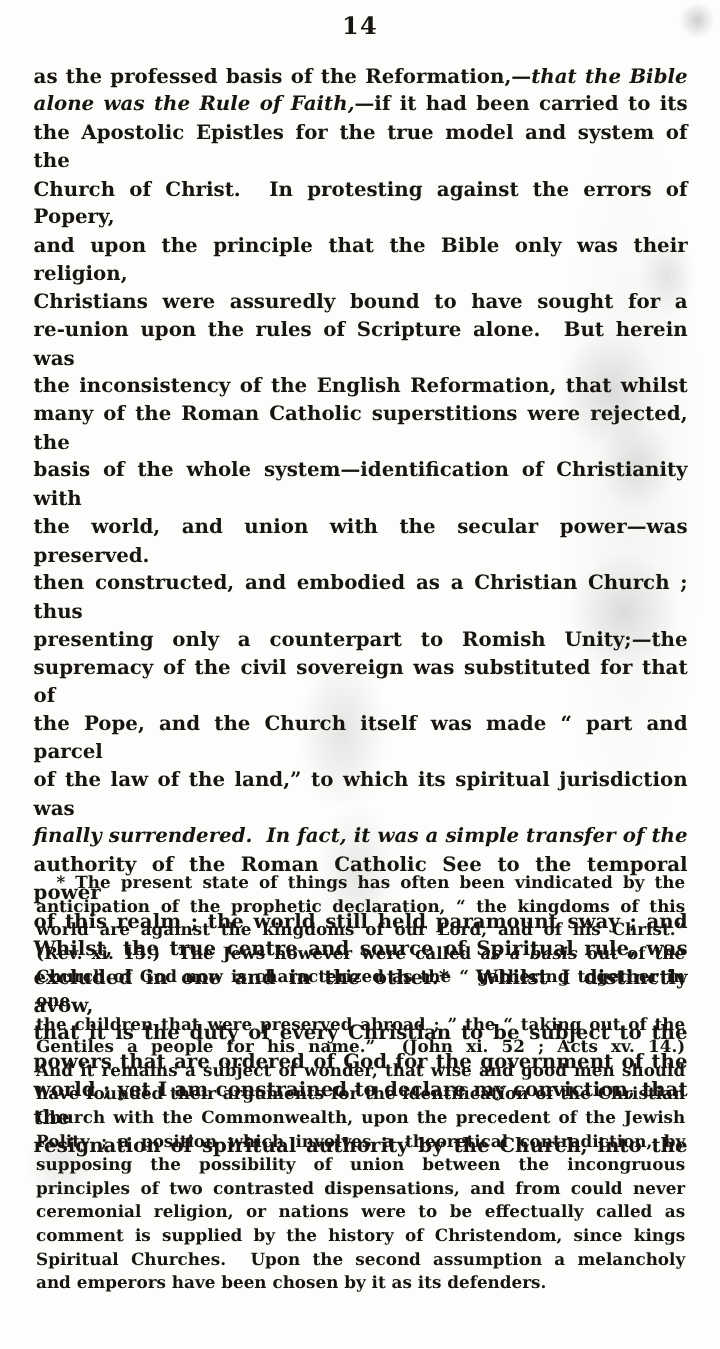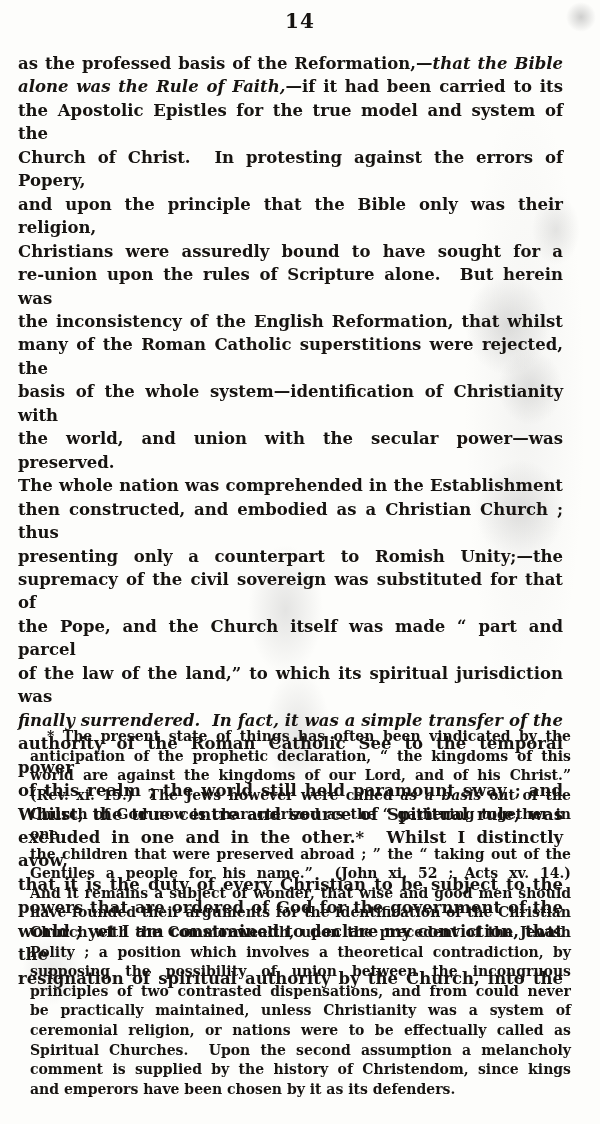--- a/index.html
+++ b/index.html
@@ -11,21 +11,21 @@
     font-family:"DejaVu Serif", serif;
     color:#171411;
   }
   .page-number {
     position:absolute; top:9px; left:0; width:600px;
     text-align:center;
     font-size:20px; font-weight:bold;
     letter-spacing:1px;
   }
   .body-text {
-    position:absolute; top:52px; left:18px; width:545px;
+    position:absolute; top:52px; left:28px; width:545px;
     font-size:16.5px; font-weight:bold;
   }
   .body-text .line {
     line-height:23.45px;
     text-align:justify; text-align-last:justify;
   }
   .footnote {
     position:absolute; top:727px; left:30px; width:541px;
     font-size:14px; font-weight:bold;
   }
@@ -80,21 +80,20 @@
     <div class="line"><span class="it">alone was the Rule of Faith,</span><span>—if it had been carried to its</span></div>
     <div class="line"><span>the Apostolic Epistles for the true model and system of the</span></div>
     <div class="line"><span>Church of Christ.&nbsp; In protesting against the errors of Popery,</span></div>
     <div class="line"><span>and upon the principle that the Bible only was their religion,</span></div>
     <div class="line"><span>Christians were assuredly bound to have sought for a</span></div>
     <div class="line"><span>re-union upon the rules of Scripture alone.&nbsp; But herein was</span></div>
     <div class="line"><span>the inconsistency of the English Reformation, that whilst</span></div>
     <div class="line"><span>many of the Roman Catholic superstitions were rejected, the</span></div>
     <div class="line"><span>basis of the whole system—identification of Christianity with</span></div>
     <div class="line"><span>the world, and union with the secular power—was preserved.</span></div>
-    <div class="line"><span>The whole nation was comprehended in the Establishment</span></div>
     <div class="line"><span>then constructed, and embodied as a Christian Church ; thus</span></div>
     <div class="line"><span>presenting only a counterpart to Romish Unity;—the</span></div>
     <div class="line"><span>supremacy of the civil sovereign was substituted for that of</span></div>
     <div class="line"><span>the Pope, and the Church itself was made “ part and parcel</span></div>
     <div class="line"><span>of the law of the land,” to which its spiritual jurisdiction was</span></div>
     <div class="line"><span class="it">finally surrendered.&nbsp; In fact, it was a simple transfer of the</span></div>
     <div class="line"><span>authority of the Roman Catholic See to the temporal power</span></div>
     <div class="line"><span>of this realm ; the world still held paramount sway ; and</span></div>
     <div class="line"><span>Whilst, the true centre and source of Spiritual rule, was</span></div>
     <div class="line"><span>excluded in one and in the other.*&nbsp; Whilst I distinctly avow,</span></div>
@@ -111,18 +110,17 @@
     <div class="line"><span>(Rev. xi. 15.)&nbsp; The Jews however were called </span><span class="it">as a basis</span><span> out of the</span></div>
     <div class="line"><span>Church of God now is characterized as the “ gathering together in one</span></div>
     <div class="line"><span>the children that were preserved abroad ; ” the “ taking out of the</span></div>
     <div class="line"><span>Gentiles a people for his name.”&nbsp; (John xi. 52 ; Acts xv. 14.)</span></div>
     <div class="line"><span>And it remains a subject of wonder, that wise and good men should</span></div>
     <div class="line"><span>have founded their arguments for the identification of the Christian</span></div>
     <div class="line"><span>Church with the Commonwealth, upon the precedent of the Jewish</span></div>
     <div class="line"><span>Polity ; a position which involves a theoretical contradiction, by</span></div>
     <div class="line"><span>supposing the possibility of union between the incongruous</span></div>
     <div class="line"><span>principles of two contrasted dispensations, and from could never</span></div>
-    <div class="line"><span>be practically maintained, unless Christianity was a system of</span></div>
     <div class="line"><span>ceremonial religion, or nations were to be effectually called as</span></div>
+    <div class="line"><span>comment is supplied by the history of Christendom, since kings</span></div>
     <div class="line"><span>Spiritual Churches.&nbsp; Upon the second assumption a melancholy</span></div>
-    <div class="line"><span>comment is supplied by the history of Christendom, since kings</span></div>
     <div class="line short"><span>and emperors have been chosen by it as its defenders.</span></div>
   </div>
 
 </body></html>

